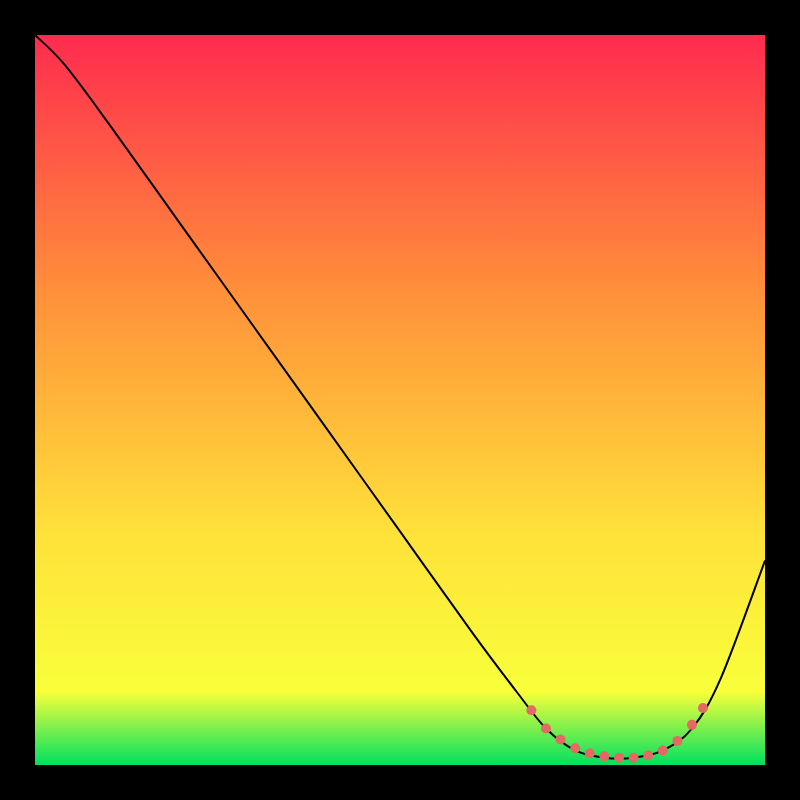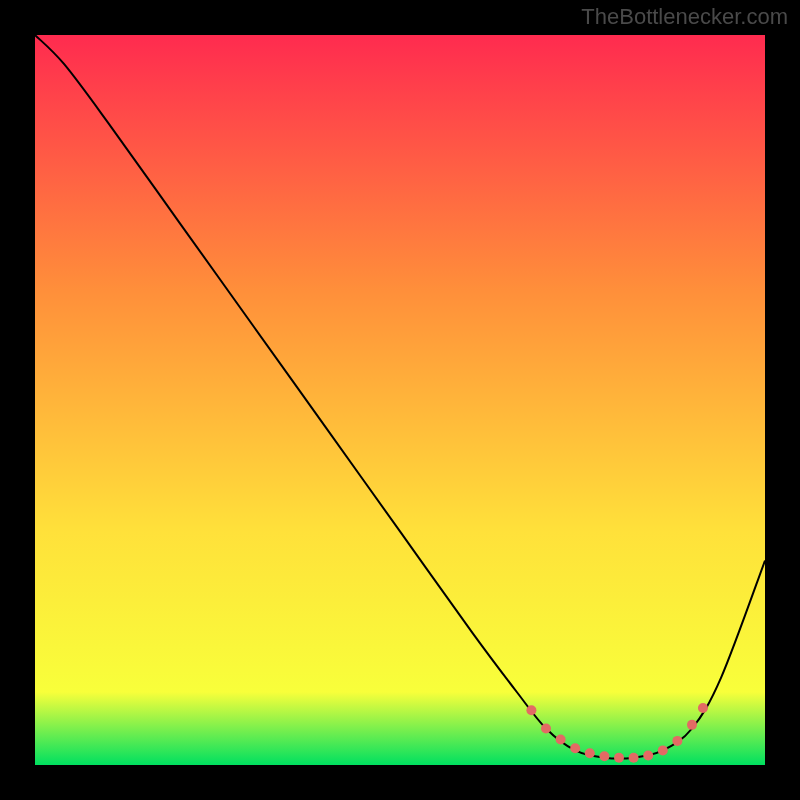--- a/index.html
+++ b/index.html
@@ -39,21 +39,20 @@
     width: 730px;
     height: 730px;
     display: block;
   }
 </style>
 </head>
 <body>
 
 <div class="frame">
 
-  <div class="attribution">TheBottlenecker.com</div>
 
   <div class="plot-wrap">
     <svg class="plot" viewBox="0 0 730 730" preserveAspectRatio="none">
       <defs>
         <linearGradient id="bg-grad" x1="0" y1="0" x2="0" y2="1">
           <stop offset="0" stop-color="#ff2b4f"></stop>
           <stop offset="0.35" stop-color="#ff8f3a"></stop>
           <stop offset="0.68" stop-color="#ffe13a"></stop>
           <stop offset="0.90" stop-color="#f8ff3a"></stop>
           <stop offset="1" stop-color="#00e060"></stop>

